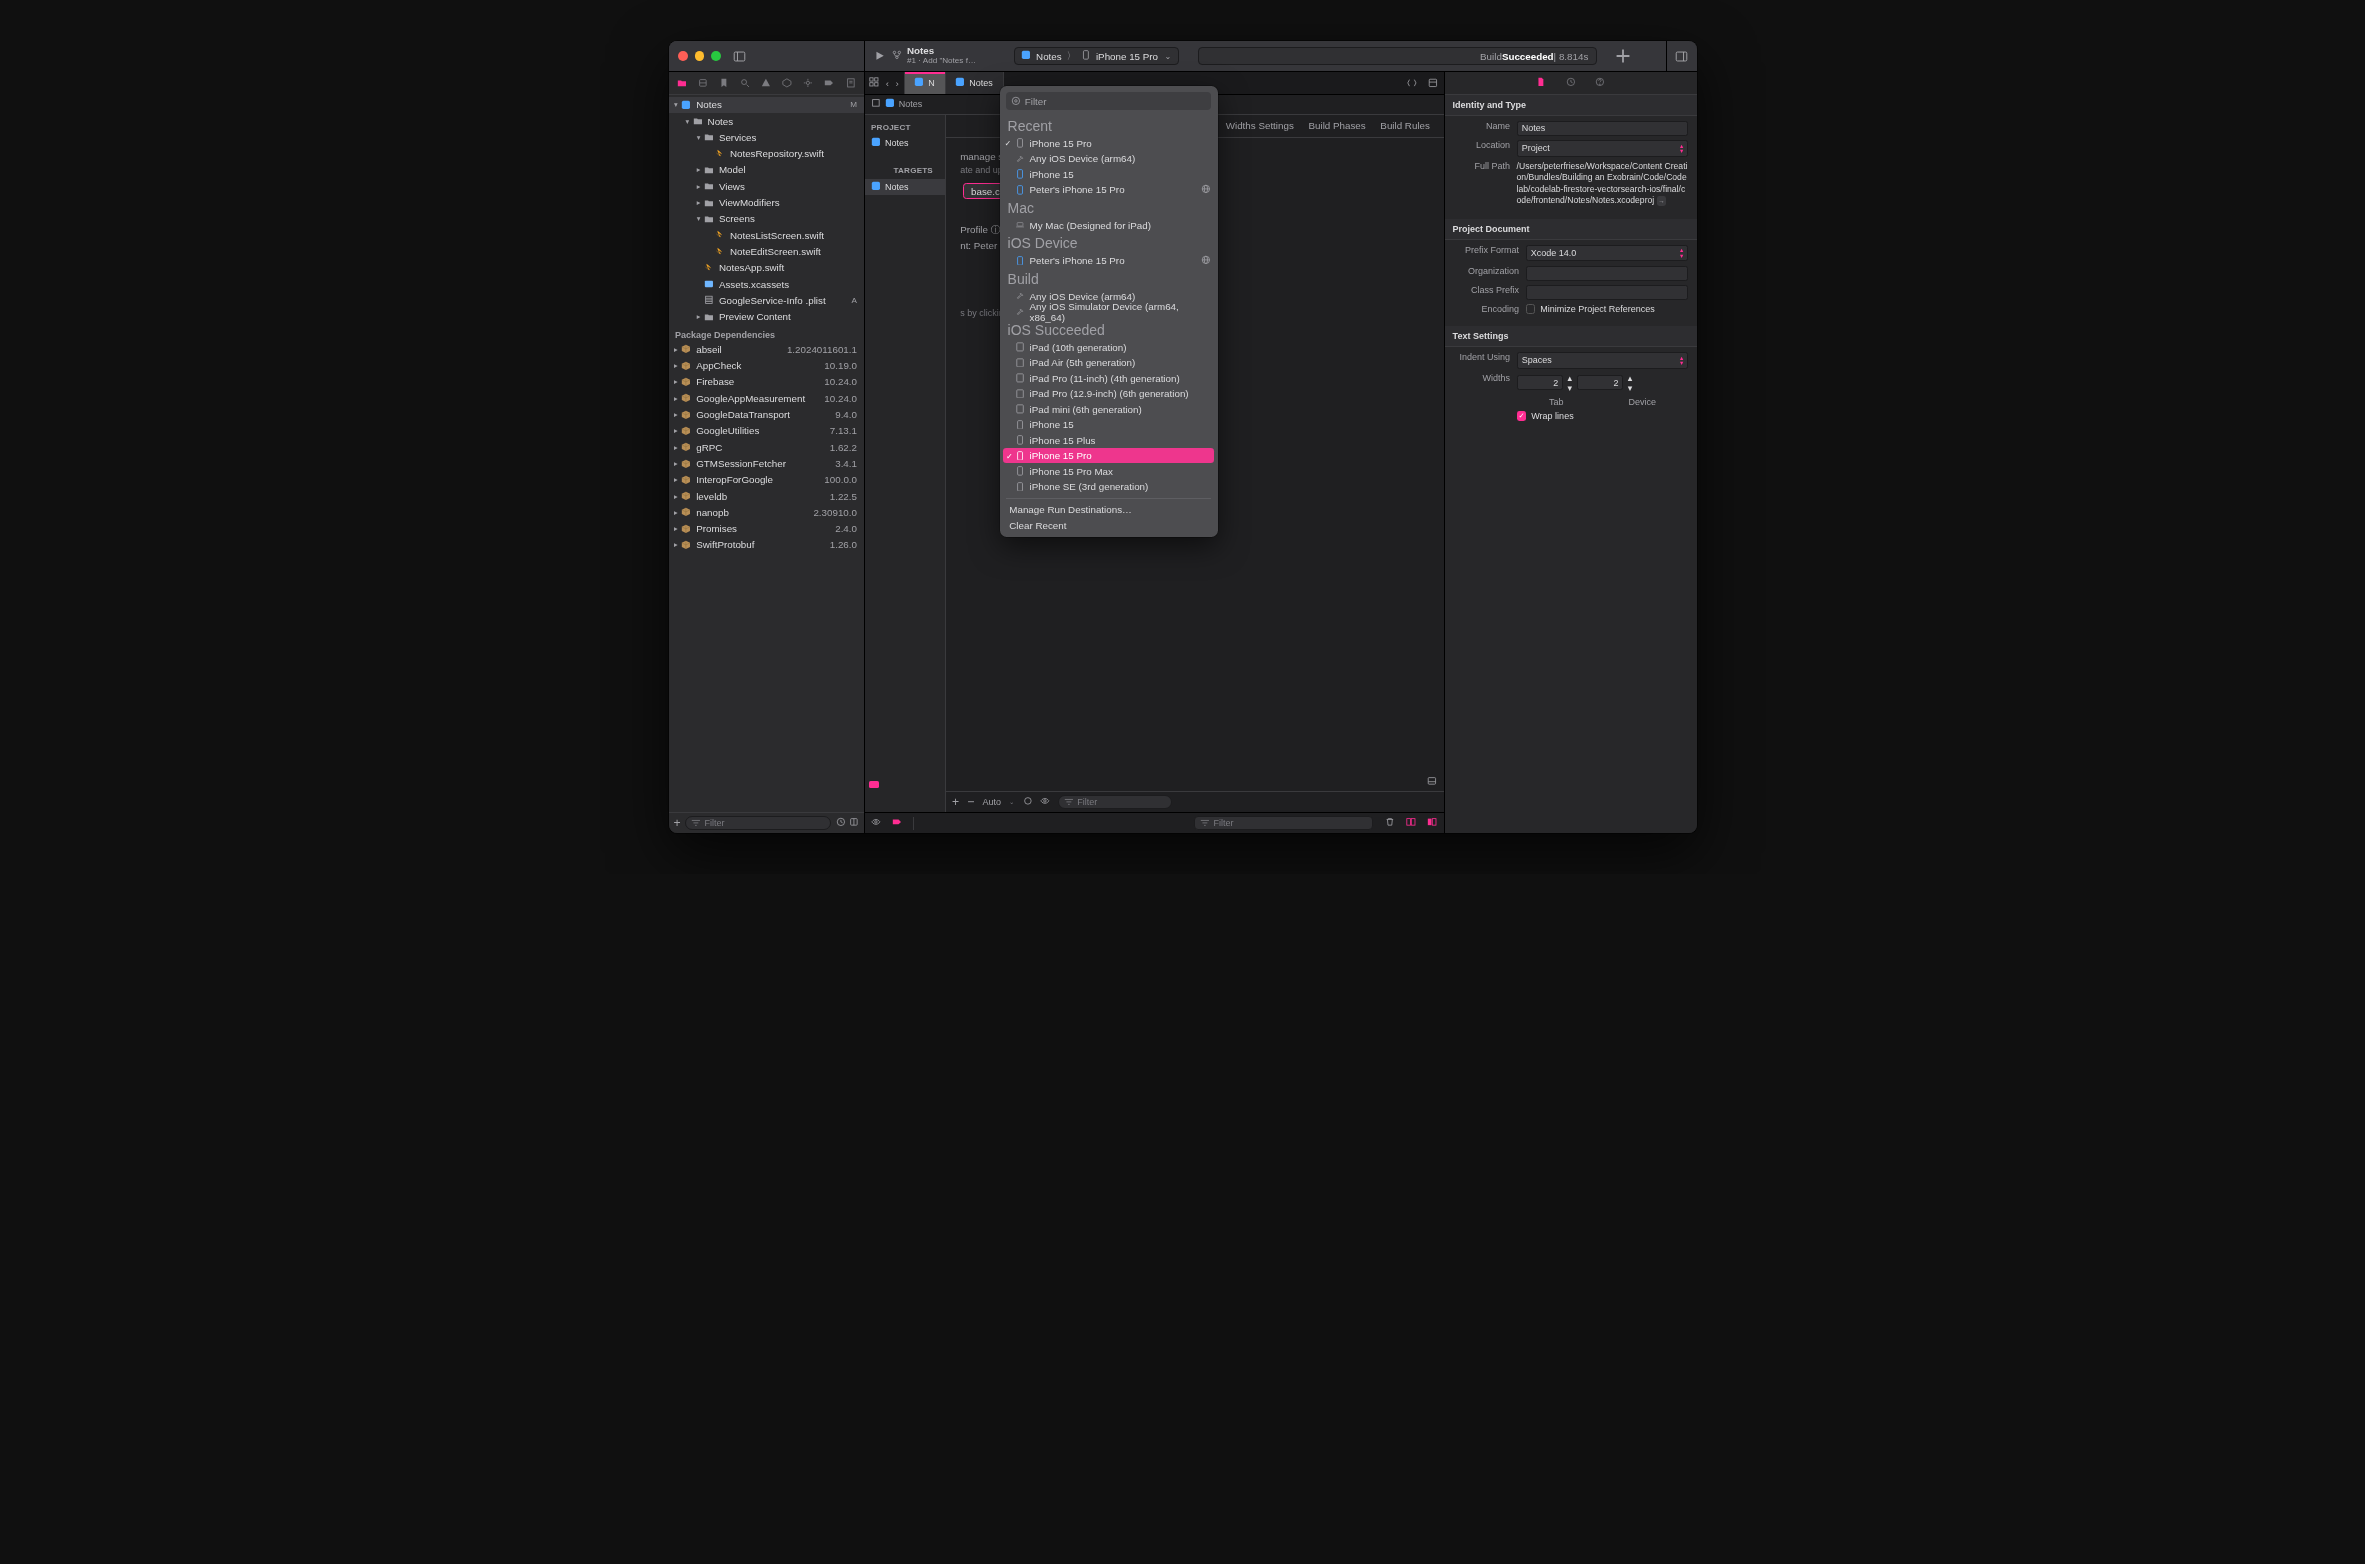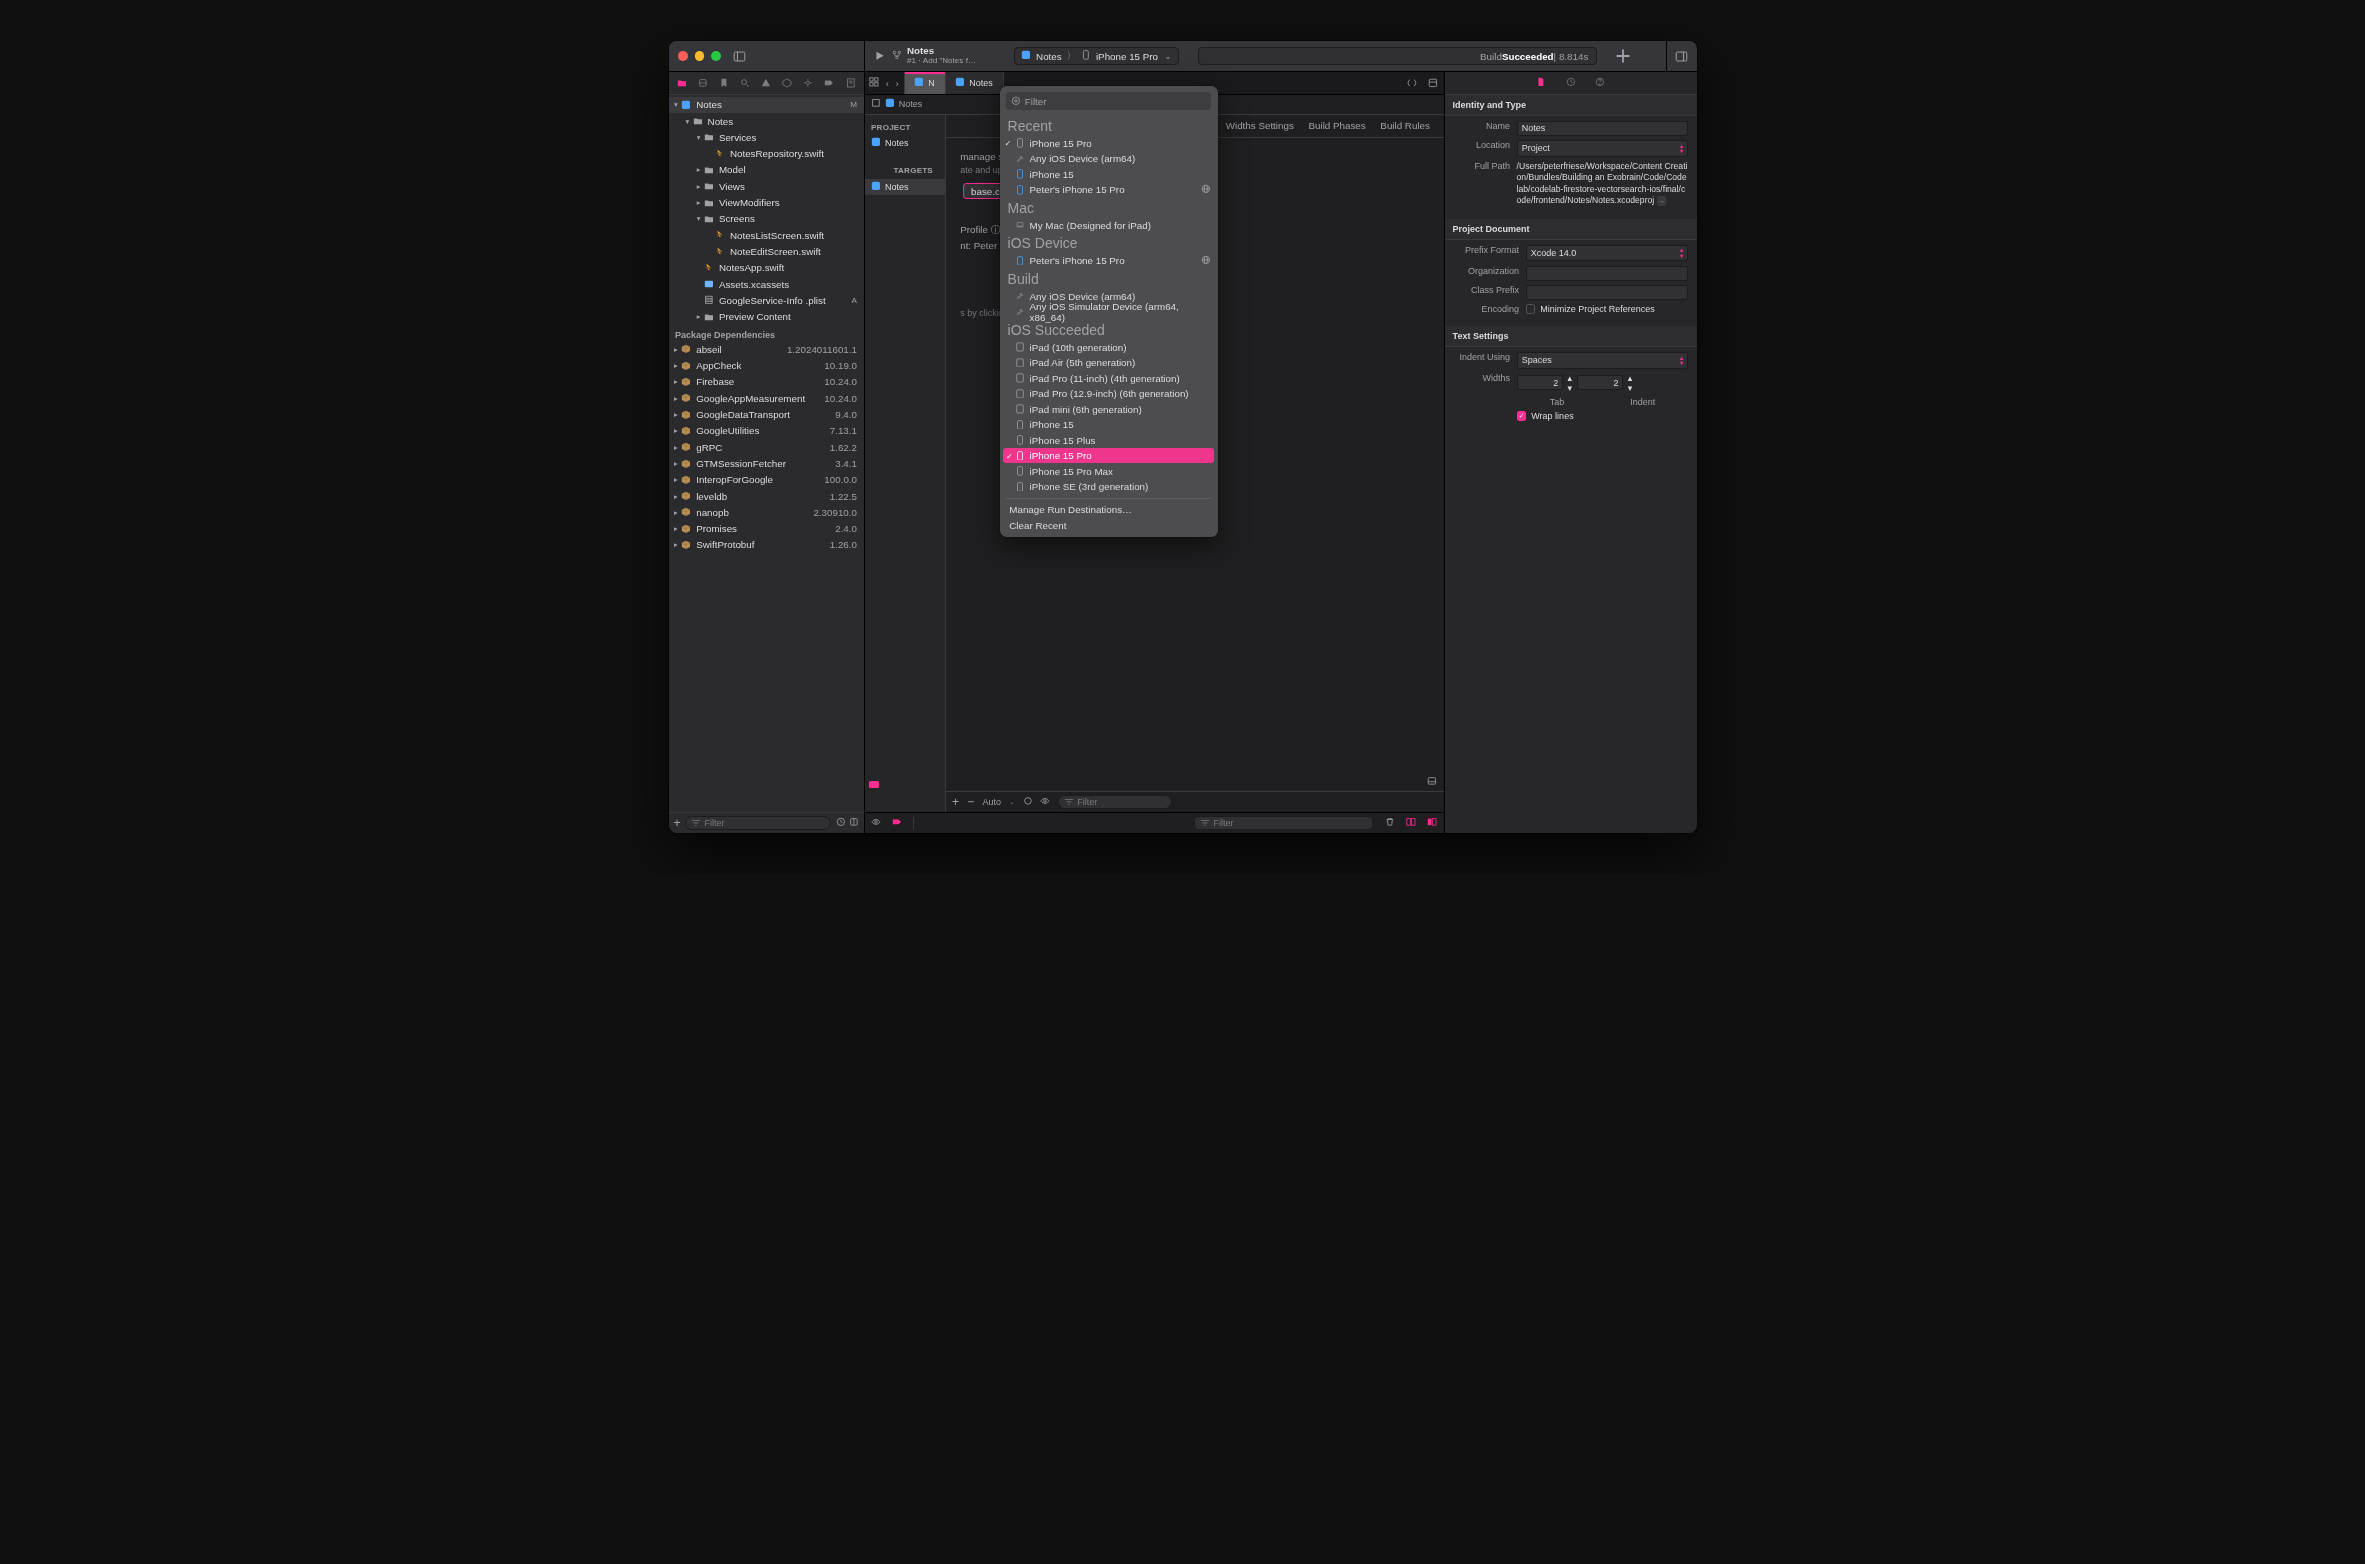--- a/index.html
+++ b/index.html
@@ -823,21 +823,21 @@
               <span class="num">2</span>
                 <span class="chv">▴<br>▾</span>
               <span class="num">2</span>
                 <span class="chv">▴<br>▾</span>
             </span>
           </div>
           <div class="field">
               <span class="l"></span>
               <span class="v" style="display:flex;justify-content:space-around;color:var(--text-dim);">
                 <span>Tab</span>
-                <span>Indent</span>
+                <span>Device</span>
               </span>
             </div>
           <div class="field">
               <span class="l"></span>
               <span class="v check">
                 <span class="checkbox">✓</span>
                 <span>Wrap lines</span>
               </span>
             </div>
         </div>

